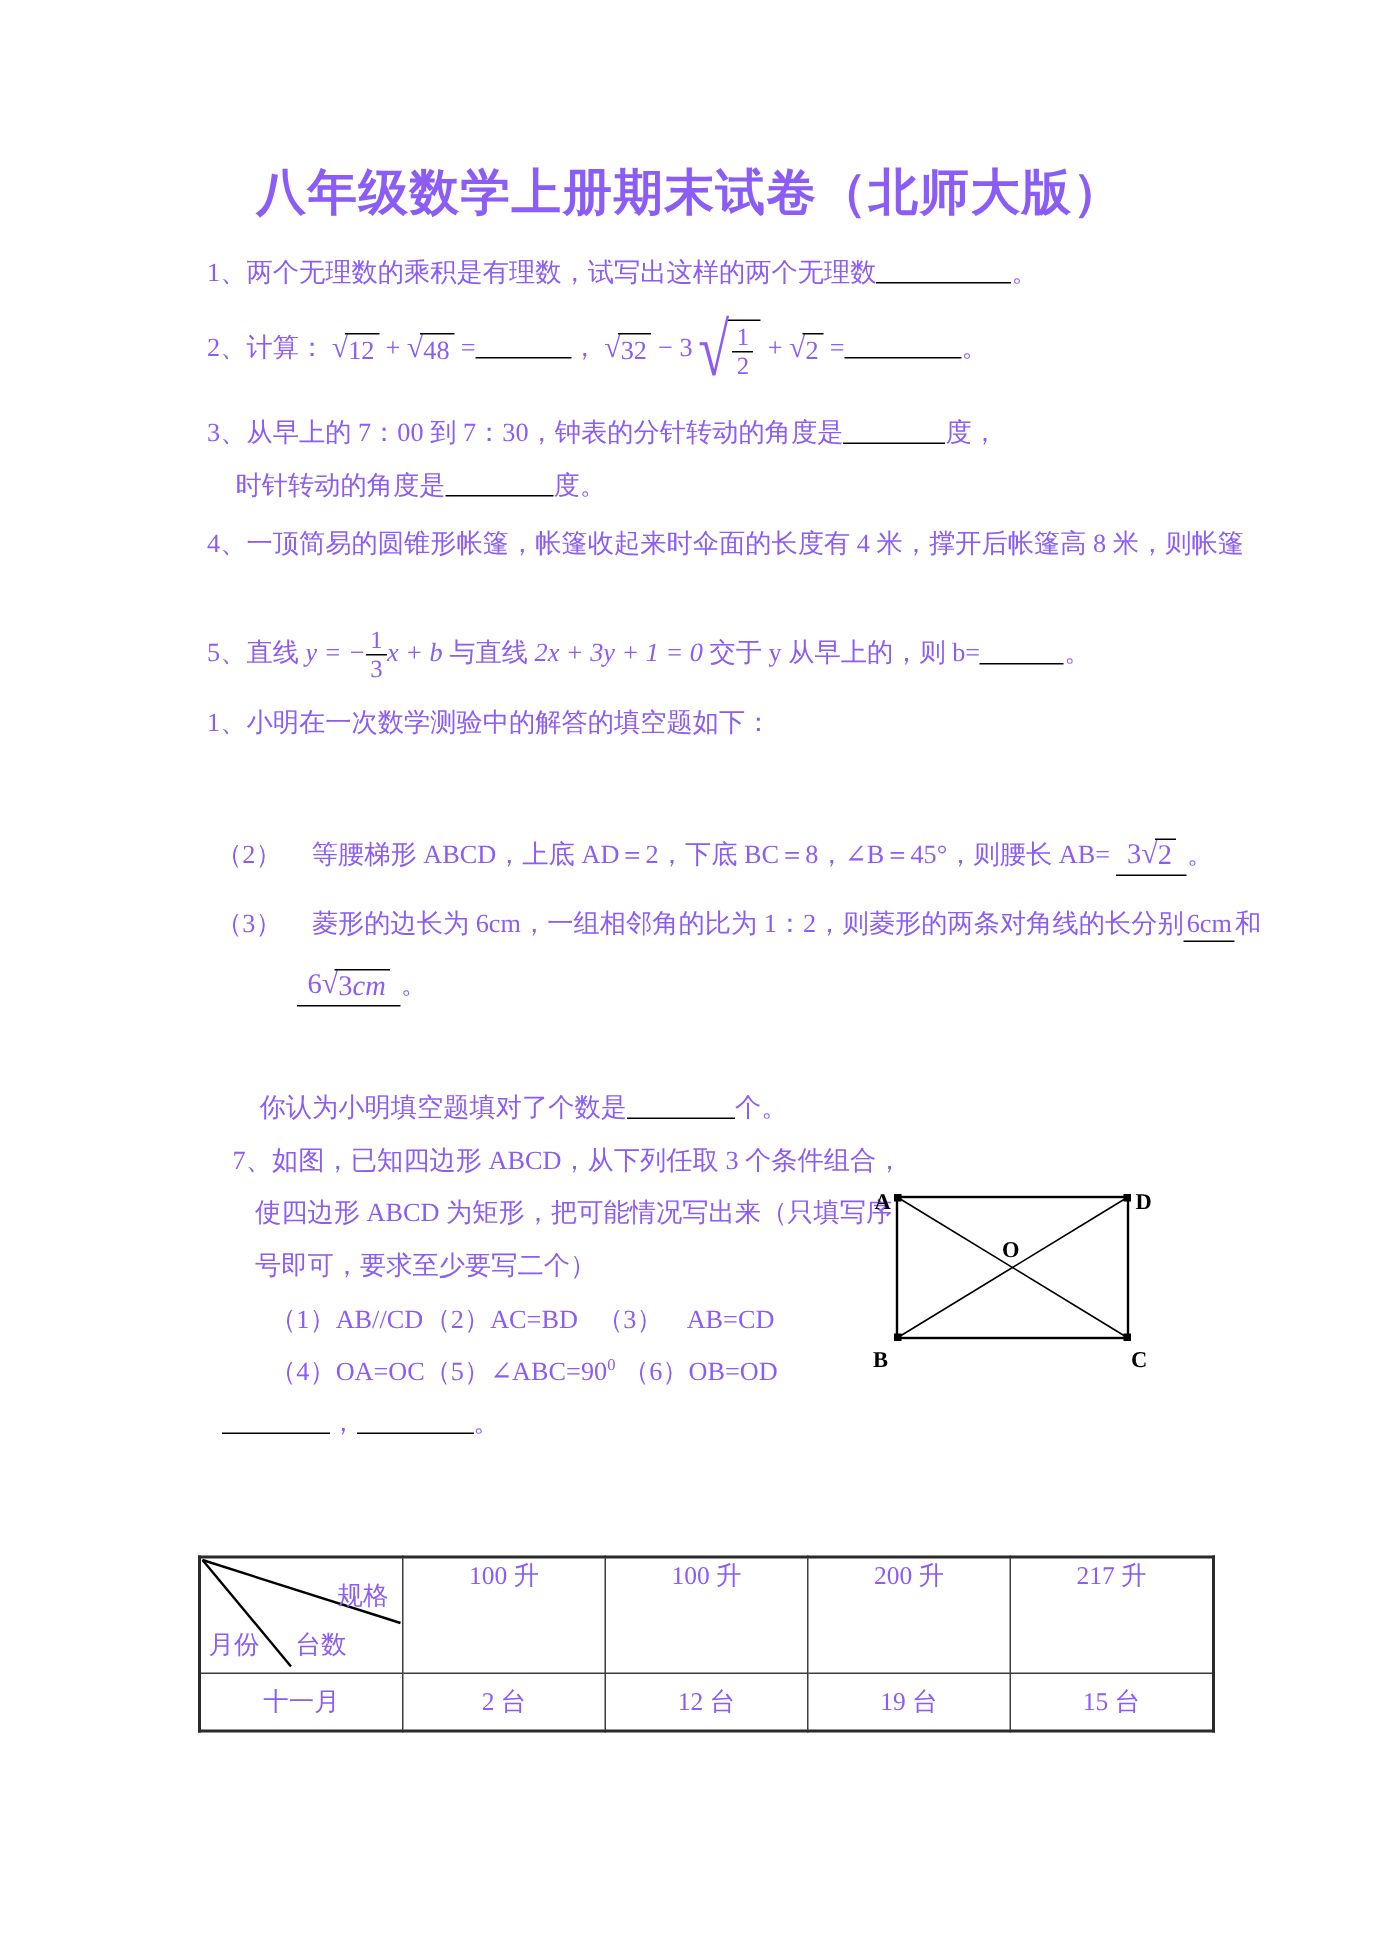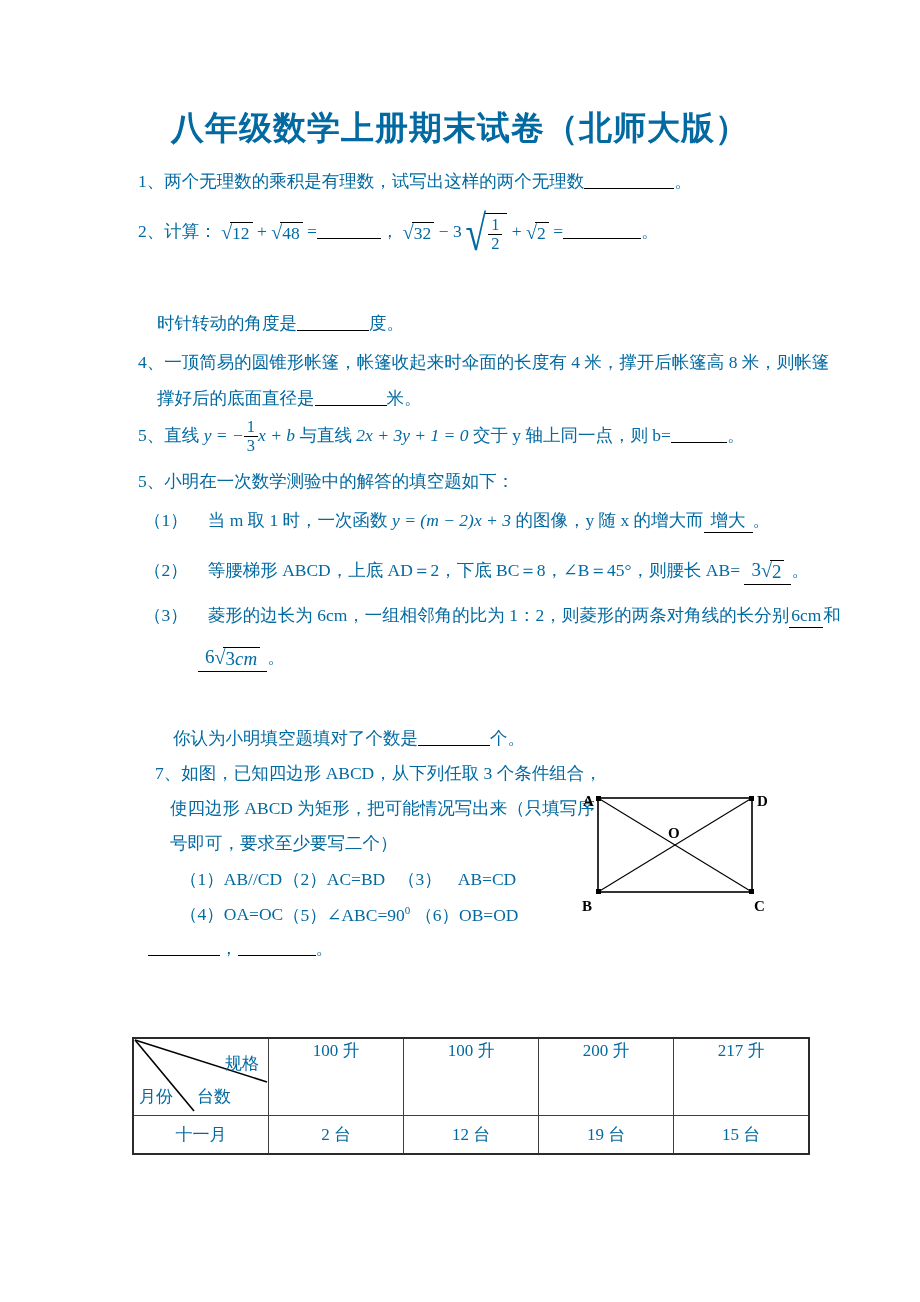--- a/index.html
+++ b/index.html
@@ -1,17 +1,17 @@
 <!DOCTYPE html>
 <html><head>
 <meta charset="utf-8">
 <style>
   html,body{margin:0;padding:0;background:#e8e8e8;}
   .page{position:relative;width:920px;height:1302px;background:#ffffff;margin:0 auto;
-        font-family:"Liberation Serif","DejaVu Serif",serif;color:#0369a1;overflow:hidden;}
+        font-family:"Liberation Serif","DejaVu Serif",serif;color:#8b5cf6;overflow:hidden;}
   .title{position:absolute;left:0;top:106px;width:920px;margin:0;text-align:center;
          font-family:"Liberation Sans","DejaVu Sans",sans-serif;font-weight:bold;font-size:33px;letter-spacing:1px;}
   .line{position:absolute;white-space:nowrap;font-size:17.5px;line-height:1.25;}
   .bl{display:inline-block;border-bottom:1px solid #000;height:15px;vertical-align:baseline;transform:translateY(2px);}
   .uans{display:inline-block;border-bottom:1px solid #000;padding:0 7px;}
   .it{font-style:italic;}
   
   .sq{display:inline-block;white-space:nowrap;vertical-align:middle;}
   .sq .rs{display:inline-block;font-size:20px;line-height:1;vertical-align:top;margin-right:-2px;}
   .sq .rc{display:inline-block;border-top:1.4px solid #000;padding:0 3px 0 2px;line-height:1.15;}
@@ -47,40 +47,37 @@
   <h1 class="title">八年级数学上册期末试卷（北师大版）</h1>
 
   <div class="line" style="left:138px;top:171px">
     <span>1、两个无理数的乘积是有理数，试写出这样的两个无理数</span><span class="bl" style="width:90px"></span><span>。</span>
   </div>
 
   <div class="line" style="left:138px;top:208px">
     <span>2、计算： </span><span class="sq"><span class="rs">√</span><span class="rc">12</span></span><span> + </span><span class="sq"><span class="rs">√</span><span class="rc">48</span></span><span> =</span><span class="bl" style="width:64px"></span><span>，  </span><span class="sq"><span class="rs">√</span><span class="rc">32</span></span><span> − 3</span><span class="sq tall"><span class="rs">√</span><span class="rc"><span class="fr"><span class="fn">1</span><span class="fd">2</span></span></span></span><span> + </span><span class="sq"><span class="rs">√</span><span class="rc">2</span></span><span> =</span><span class="bl" style="width:78px"></span><span>。</span>
   </div>
 
+  <div class="line" style="left:138px;top:278px">
+    <span>3、从早上的 7：00 到 7：30，钟表的分针转动的角度是</span><span class="bl" style="width:68px"></span><span>度，</span>
+  </div>
   <div class="line" style="left:157px;top:313px">
     <span>时针转动的角度是</span><span class="bl" style="width:72px"></span><span>度。</span>
   </div>
 
   <div class="line" style="left:138px;top:352px">
     <span>4、一顶简易的圆锥形帐篷，帐篷收起来时伞面的长度有 4 米，撑开后帐篷高 8 米，则帐篷</span>
   </div>
-  <div class="line" style="left:157px;top:388px">
-    <span>撑好后的底面直径是</span><span class="bl" style="width:72px"></span><span>米。</span>
-  </div>
 
   <div class="line" style="left:138px;top:418px">
-    <span>5、直线 </span><span class="it">y = −</span><span class="fr"><span class="fn">1</span><span class="fd">3</span></span><span class="it">x + b</span><span> 与直线 </span><span class="it">2x + 3y + 1 = 0</span><span> 交于 y 轴上同一点，则 b=</span><span class="bl" style="width:56px"></span><span>。</span>
+    <span>5、直线 </span><span class="it">y = −</span><span class="fr"><span class="fn">1</span><span class="fd">3</span></span><span class="it">x + b</span><span> 与直线 </span><span class="it">2x + 3y + 1 = 0</span><span> 交于 y 从早上的，则 b=</span><span class="bl" style="width:56px"></span><span>。</span>
   </div>
 
   <div class="line" style="left:138px;top:471px">
-    <span>5、小明在一次数学测验中的解答的填空题如下：</span>
-  </div>
-  <div class="line" style="left:144px;top:510px">
-    <span>（1）</span><span style="display:inline-block;width:20px"></span><span>当 m 取 1 时，一次函数 </span><span class="it">y = (m − 2)x + 3</span><span> 的图像，y 随 x 的增大而</span><span class="uans">增大</span><span>。</span>
+    <span>1、小明在一次数学测验中的解答的填空题如下：</span>
   </div>
   <div class="line" style="left:144px;top:558px">
     <span>（2）</span><span style="display:inline-block;width:20px"></span><span>等腰梯形 ABCD，上底 AD＝2，下底 BC＝8，∠B＝45°，则腰长 AB= </span><span class="uans" style="font-size:19px"><span>3</span><span class="sq"><span class="rs">√</span><span class="rc">2</span></span></span><span>。</span>
   </div>
   <div class="line" style="left:144px;top:605px">
     <span>（3）</span><span style="display:inline-block;width:20px"></span><span>菱形的边长为 6cm，一组相邻角的比为 1：2，则菱形的两条对角线的长分别</span><span class="uans" style="padding:0 2px">6cm</span><span>和</span>
   </div>
   <div class="line" style="left:198px;top:645px">
     <span class="uans" style="font-size:19px"><span>6</span><span class="sq"><span class="rs">√</span><span class="rc"><span>3</span><span class="it">cm</span></span></span></span><span>。</span>
   </div>

